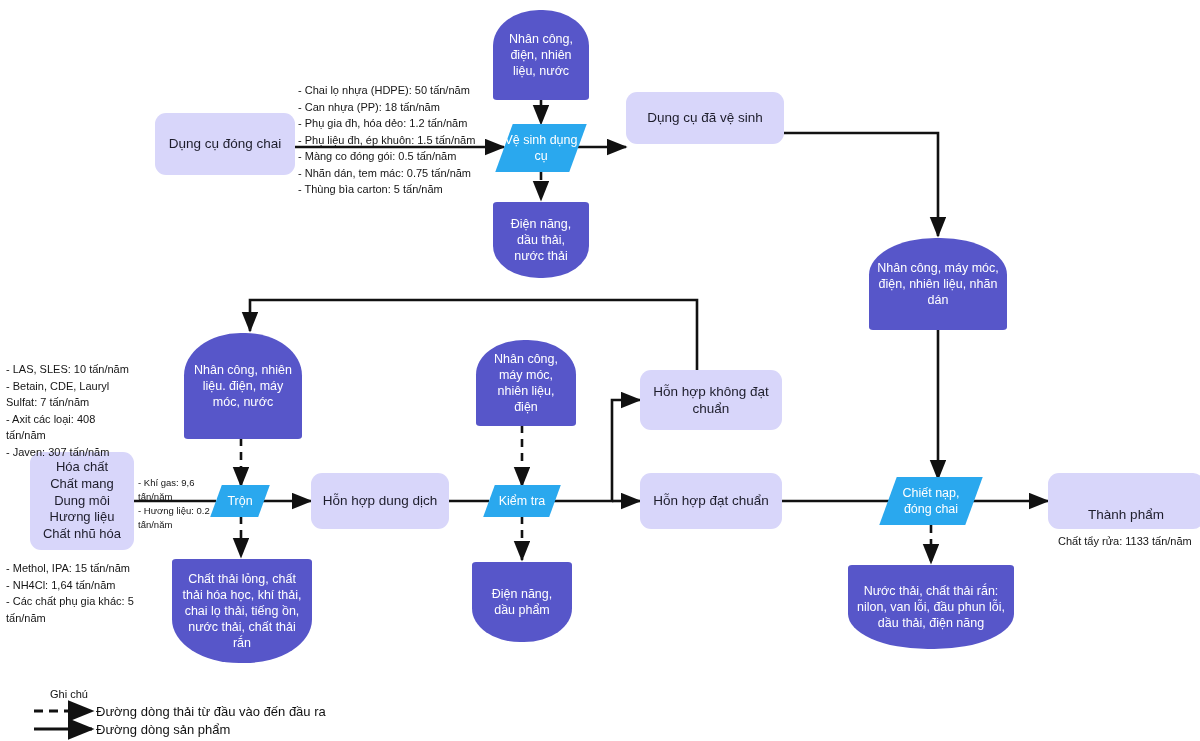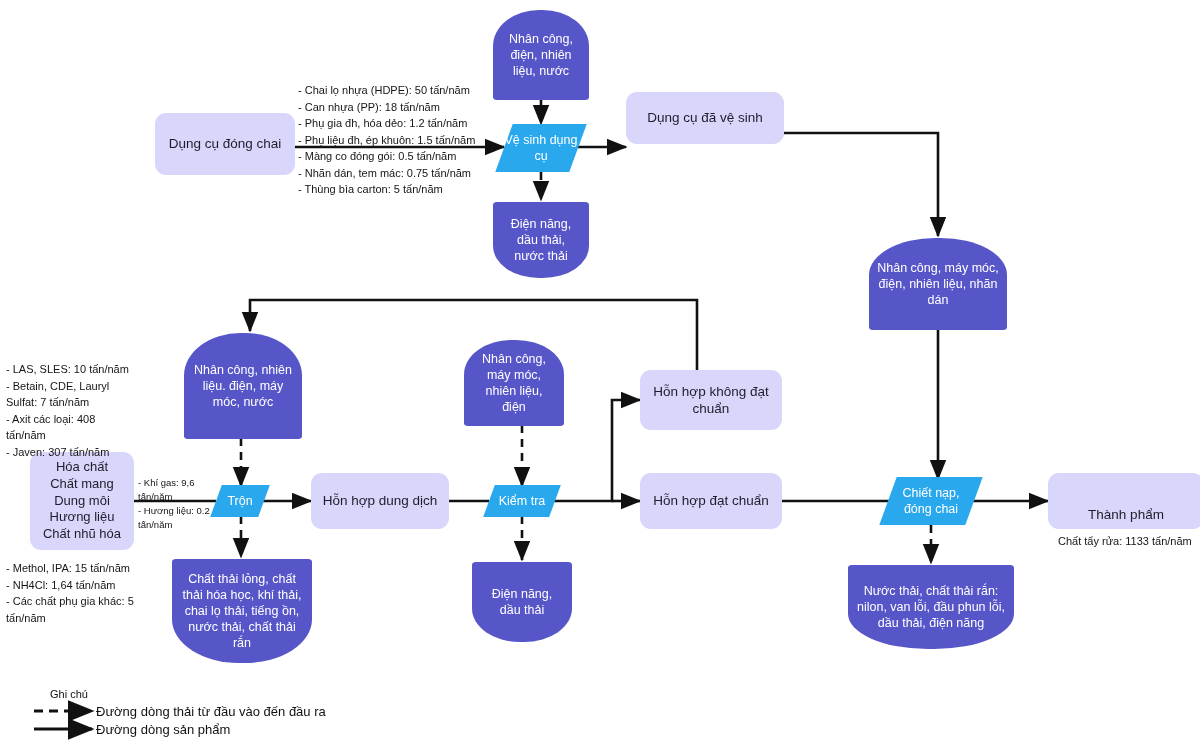--- a/index.html
+++ b/index.html
@@ -115,21 +115,21 @@
   </div>
 
   <div class="node arch-up" style="left:869px;top:238px;width:138px;height:92px;">
     <span>Nhân công, máy móc, điện, nhiên liệu, nhãn dán</span>
   </div>
 
   <div class="node arch-up" style="left:184px;top:333px;width:118px;height:106px;">
     <span>Nhân công, nhiên liệu. điện, máy móc, nước</span>
   </div>
 
-  <div class="node arch-up" style="left:464px;top:340px;width:100px;height:86px;">
+  <div class="node arch-up" style="left:476px;top:340px;width:100px;height:86px;">
     <span>Nhân công, máy móc, nhiên liệu, điện</span>
   </div>
 
   <div class="node rect" style="left:640px;top:370px;width:142px;height:60px;">
     <span>Hỗn hợp không đạt chuẩn</span>
   </div>
 
   <div class="node rect" style="left:30px;top:452px;width:104px;height:98px;font-size:13px;white-space:pre-line;">
     <span>Hóa chất
 Chất mang
@@ -160,21 +160,21 @@
 
   <div class="node rect" style="left:1048px;top:473px;width:156px;height:56px;align-items:flex-end;">
     <span>Thành phẩm</span>
   </div>
 
   <div class="node arch-down" style="left:172px;top:559px;width:140px;height:104px;">
     <span>Chất thải lỏng, chất thải hóa học, khí thải, chai lọ thải, tiếng ồn, nước thải, chất thải rắn</span>
   </div>
 
   <div class="node arch-down" style="left:472px;top:562px;width:100px;height:80px;">
-    <span>Điện năng, dầu thải</span>
+    <span>Điện năng, dầu phẩm</span>
   </div>
 
   <div class="node arch-down" style="left:848px;top:565px;width:166px;height:84px;">
     <span>Nước thải, chất thải rắn: nilon, van lỗi, đầu phun lỗi, dầu thải, điện năng</span>
   </div>
 
   <div class="note" style="left:298px;top:82px;width:185px;">- Chai lọ nhựa (HDPE): 50 tấn/năm
 - Can nhựa (PP): 18 tấn/năm
 - Phụ gia đh, hóa dẻo: 1.2 tấn/năm
 - Phụ liệu đh, ép khuôn: 1.5 tấn/năm

